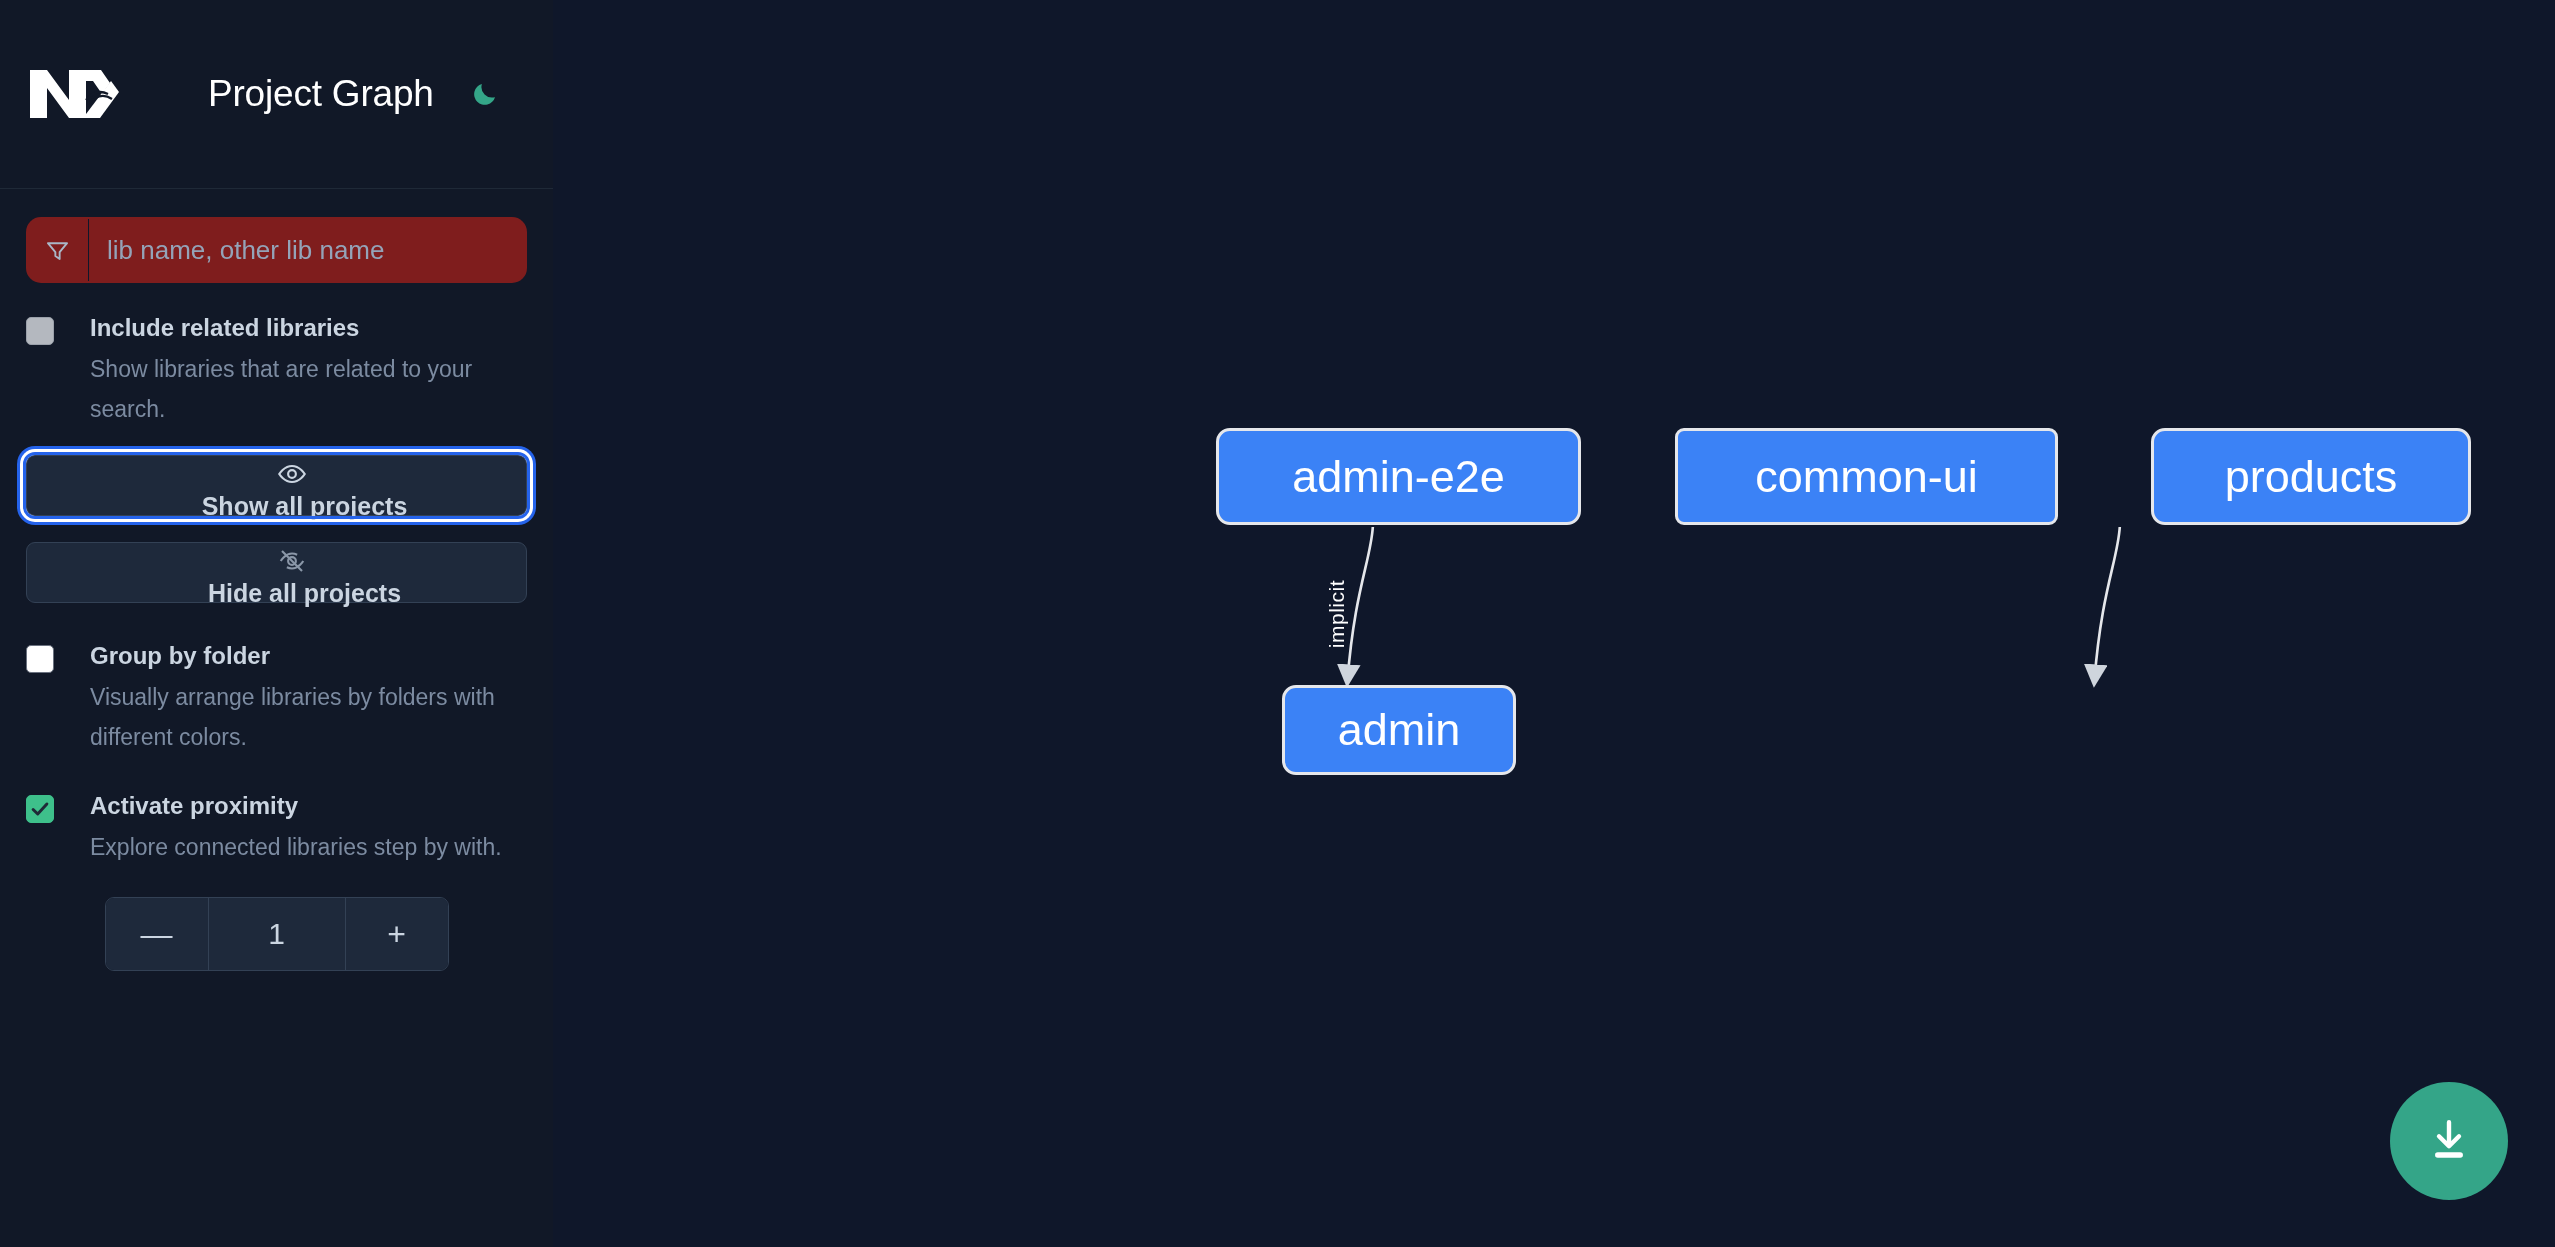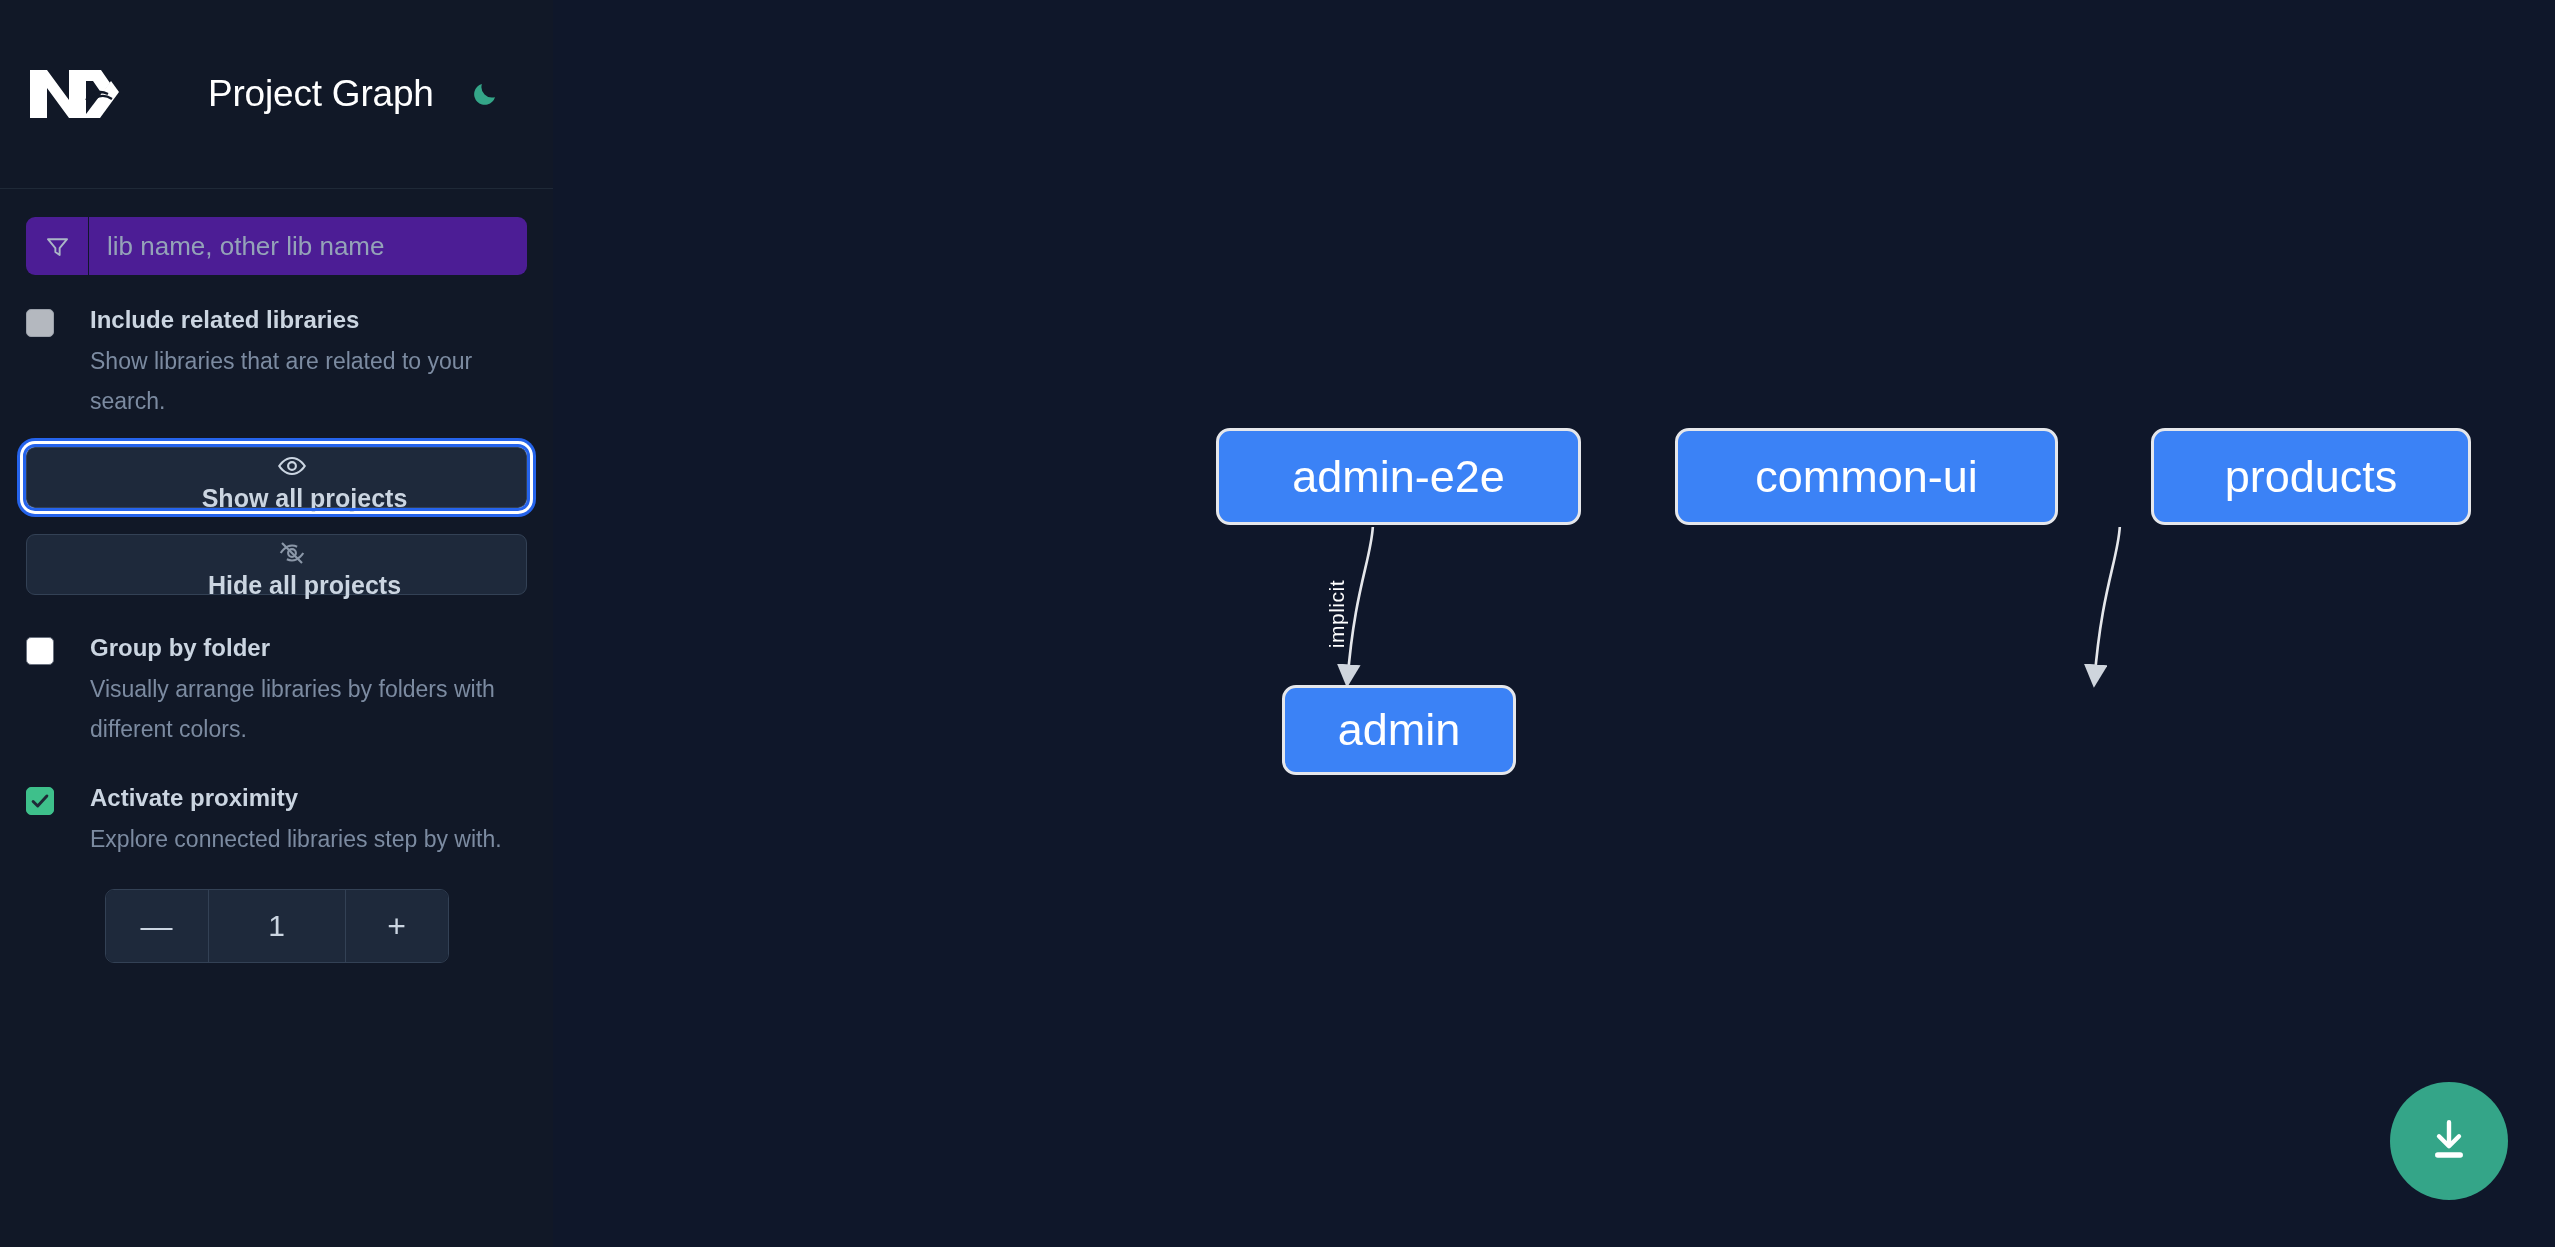--- a/index.html
+++ b/index.html
@@ -44,23 +44,23 @@
   }
   .info-icon { width: 26px; height: 26px; flex: 0 0 26px; }
   .info-text {
     color: #94a3b8; font-size: 23px; margin-left: 19px;
     white-space: nowrap;
   }
 
   .search-wrap { padding: 28px 26px 0 26px; }
   .search-box {
     display: flex; align-items: center;
-    height: 58px;
-    background: #4c1d95;
-    border-radius: 9px;
+    height: 66px;
+    background: #7f1d1d;
+    border-radius: 15px;
     overflow: hidden;
   }
   .search-icon-cell {
     width: 63px; height: 62px;
     display: flex; align-items: center; justify-content: center;
     flex: 0 0 63px;
     border-right: 1px solid #0f172a;
   }
   .search-input {
     flex: 1 1 auto; height: 62px;
@@ -301,21 +301,21 @@
       </defs>
 
       <path d="M 810 527 C 808 560 792 590 785 680" fill="none" stroke="#e5e7eb" stroke-width="2.6" marker-end="url(#ah)"></path>
 
       <path d="M 2126 527 C 2124 560 2108 590 2101 680" transform="translate(-578,0)" fill="none" stroke="#e5e7eb" stroke-width="2.6" marker-end="url(#ah)"></path>
     </svg>
 
     <div class="edge-label" style="left:772px; top:580px;">implicit</div>
 
     <div class="node" style="left:663px; top:428px; width:365px; height:97px;">admin-e2e</div>
-    <div class="node" style="left:1122px; top:428px; width:383px; height:97px;">common-ui</div>
+    <div class="node" style="left:1122px; top:428px; width:383px; height:97px;border-radius:9px;">common-ui</div>
     <div class="node" style="left:1598px; top:428px; width:320px; height:97px;">products</div>
 
     <div class="node" style="left:729px; top:685px; width:234px; height:90px;">admin</div>
 
     <button class="fab">
       <span>
         <svg viewBox="0 0 24 24" width="50" height="50">
           <path fill="none" stroke="#ffffff" stroke-width="2.1" stroke-linecap="round" stroke-linejoin="round" d="M12 3.5 V14.5 M7.2 10.2 L12 15 L16.8 10.2"></path>
           <path stroke="#ffffff" stroke-width="2.6" stroke-linecap="round" d="M6.6 19.2 H17.4"></path>
         </svg>

